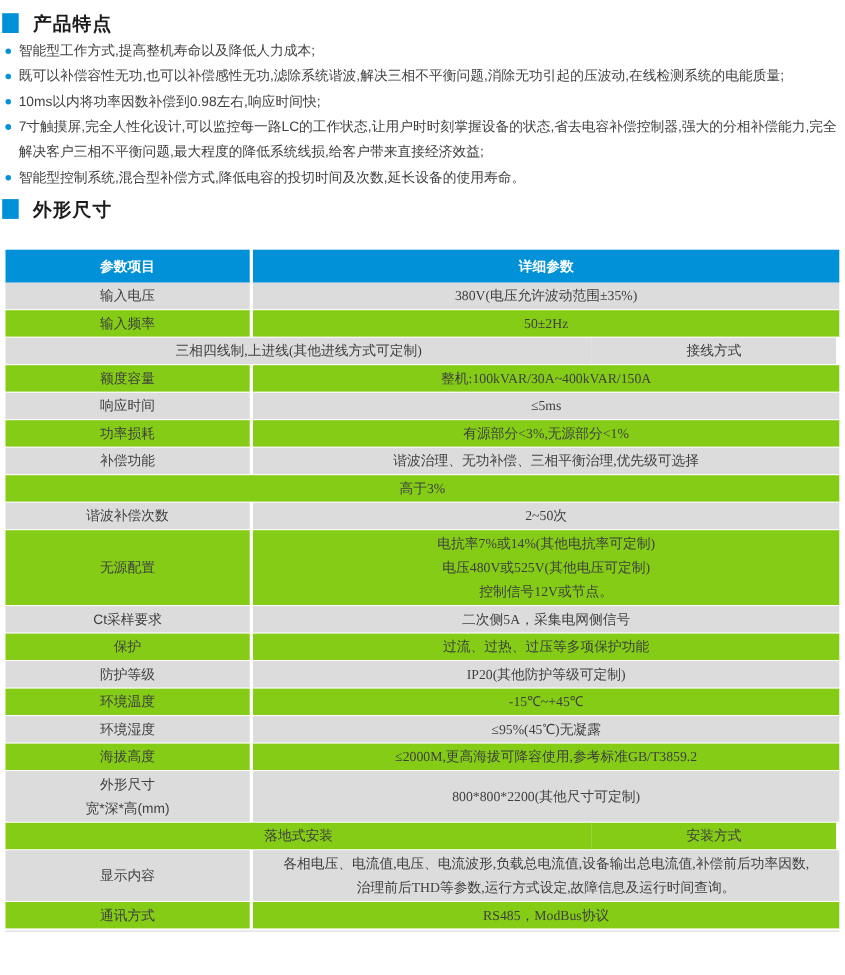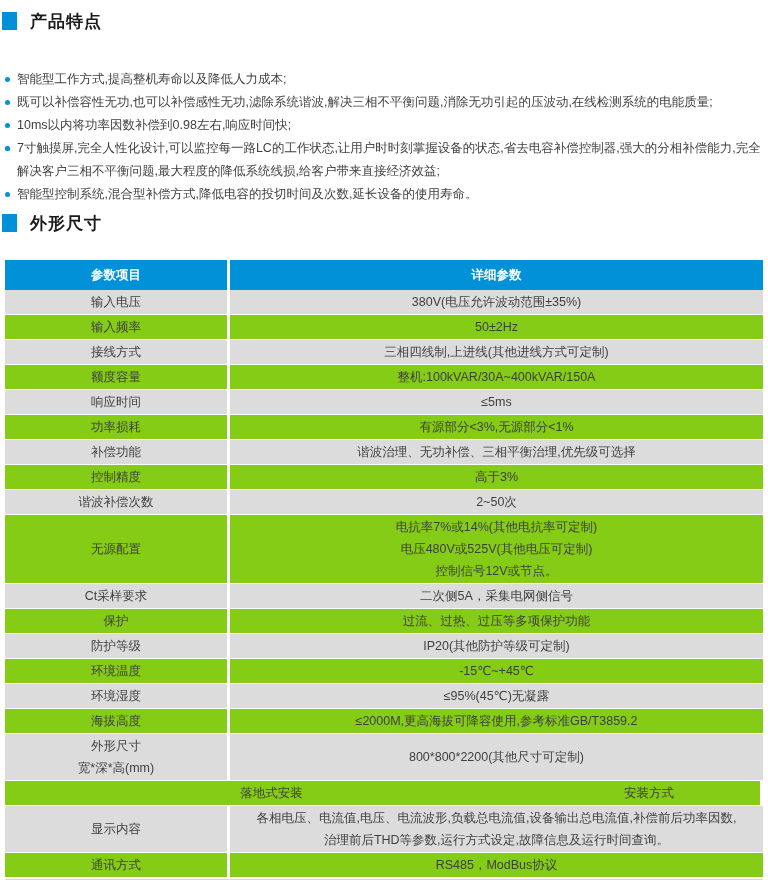--- a/index.html
+++ b/index.html
@@ -33,21 +33,21 @@
   .section-header .section-title {
     margin-left: 13px;
     font-size: 17px;
     font-weight: bold;
     color: var(--title);
     letter-spacing: 1px;
   }
 
   .features-list {
     list-style: none;
-    margin: 38px 4px 0 4px;
+    margin: 5px 4px 0 4px;
   }
   .feature-item {
     position: relative;
     padding-left: 13px;
     font-size: 12.5px;
     line-height: 23px;
     color: var(--text);
   }
   .feature-item .bullet {
     position: absolute;
@@ -74,21 +74,21 @@
     justify-content: center;
     align-items: center;
     text-align: left;
     font-size: 12.5px;
     line-height: 22px;
     padding: 1px 8px;
     min-height: 23px;
     color: var(--text);
   }
   .cell-label { width: 222px; margin-right: 3px; flex: 0 0 auto; }
-  .cell-value { flex: 1 1 auto; }
+  .cell-value { flex: 1 1 auto; font-family: Liberation Serif, serif; }
   .thead .tcell {
     background: var(--accent);
     color: #ffffff;
     font-weight: bold;
     min-height: 30px;
     line-height: 28px;
   }
   .trow.gray .tcell { background: var(--row-gray); }
   .trow.white .tcell { background: #84cc16; }
 </style>
@@ -131,26 +131,26 @@
         </div>
         <div class="trow white">
           <div class="tcell cell-label">
             <div>输入频率</div>
           </div>
           <div class="tcell cell-value">
             <div>50±2Hz</div>
           </div>
         </div>
         <div class="trow gray">
+          <div class="tcell cell-value">
+            <div>三相四线制,上进线(其他进线方式可定制)</div>
+          </div>
           <div class="tcell cell-label">
             <div>接线方式</div>
           </div>
-          <div class="tcell cell-value">
-            <div>三相四线制,上进线(其他进线方式可定制)</div>
-          </div>
         </div>
         <div class="trow white">
           <div class="tcell cell-label">
             <div>额度容量</div>
           </div>
           <div class="tcell cell-value">
             <div>整机:100kVAR/30A~400kVAR/150A</div>
           </div>
         </div>
         <div class="trow gray">
@@ -171,23 +171,20 @@
         </div>
         <div class="trow gray">
           <div class="tcell cell-label">
             <div>补偿功能</div>
           </div>
           <div class="tcell cell-value">
             <div>谐波治理、无功补偿、三相平衡治理,优先级可选择</div>
           </div>
         </div>
         <div class="trow white">
-          <div class="tcell cell-label">
-            <div>控制精度</div>
-          </div>
           <div class="tcell cell-value">
             <div>高于3%</div>
           </div>
         </div>
         <div class="trow gray">
           <div class="tcell cell-label">
             <div>谐波补偿次数</div>
           </div>
           <div class="tcell cell-value">
             <div>2~50次</div>

